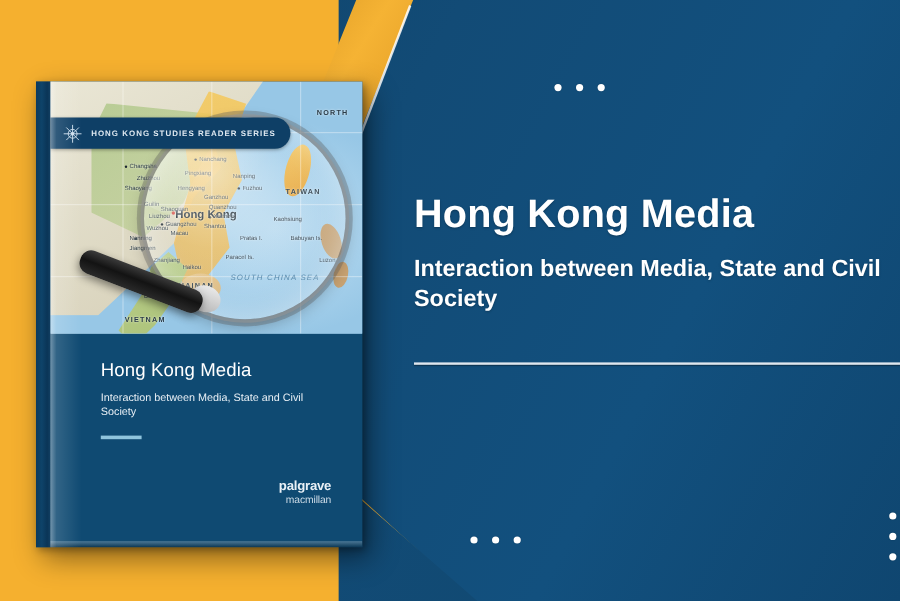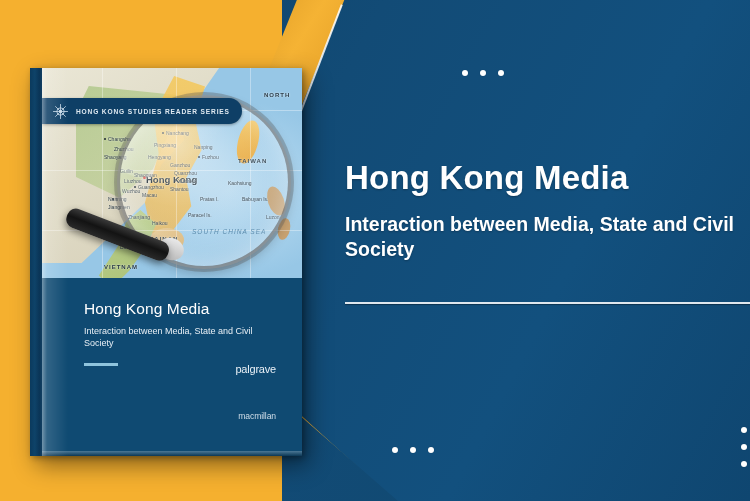--- a/index.html
+++ b/index.html
@@ -183,22 +183,22 @@
     color:#dfe9f1;font-size:6.6px;font-weight:bold;letter-spacing:.85px;white-space:nowrap;
   }
 
   
   .cover-text{position:absolute;left:12px;right:0;top:210px;bottom:0;padding:22px 22px 0 42px;box-sizing:border-box;}
   .cover-title{color:#ffffff;font-size:15.5px;font-weight:normal;margin:0 0 8px 0;letter-spacing:.1px;}
   .cover-sub{color:#e8eff5;font-size:9px;line-height:1.32;margin:0;}
   .cover-rule{width:34px;height:3px;background:#8fc4dd;margin:13px 0 12px 0;}
   .cover-author{color:#eaf1f7;font-size:8.6px;line-height:1.45;margin:0;}
   .pub{position:absolute;right:26px;bottom:34px;text-align:right;}
-  .pub-1{color:#e9f0f6;font-size:11px;letter-spacing:-.2px;line-height:1;}
-  .pub-2{color:#cfdde8;font-size:8.6px;letter-spacing:-.1px;line-height:1.25;margin-top:36px;}
+  .pub-1{color:#e9f0f6;font-size:11px;letter-spacing:-.2px;line-height:1;font-weight:bold;}
+  .pub-2{color:#cfdde8;font-size:8.6px;letter-spacing:-.1px;line-height:1.25;}
 
   .cover-gloss{
     position:absolute;left:12px;top:0;width:26px;height:100%;
     background:linear-gradient(90deg,rgba(255,255,255,.18),rgba(255,255,255,0));
     pointer-events:none;z-index:7;
   }
   .book-bottom-edge{
     position:absolute;left:12px;right:0;bottom:0;height:5px;
     background:linear-gradient(180deg,rgba(255,255,255,.25),rgba(0,0,0,.25));
     z-index:7;

